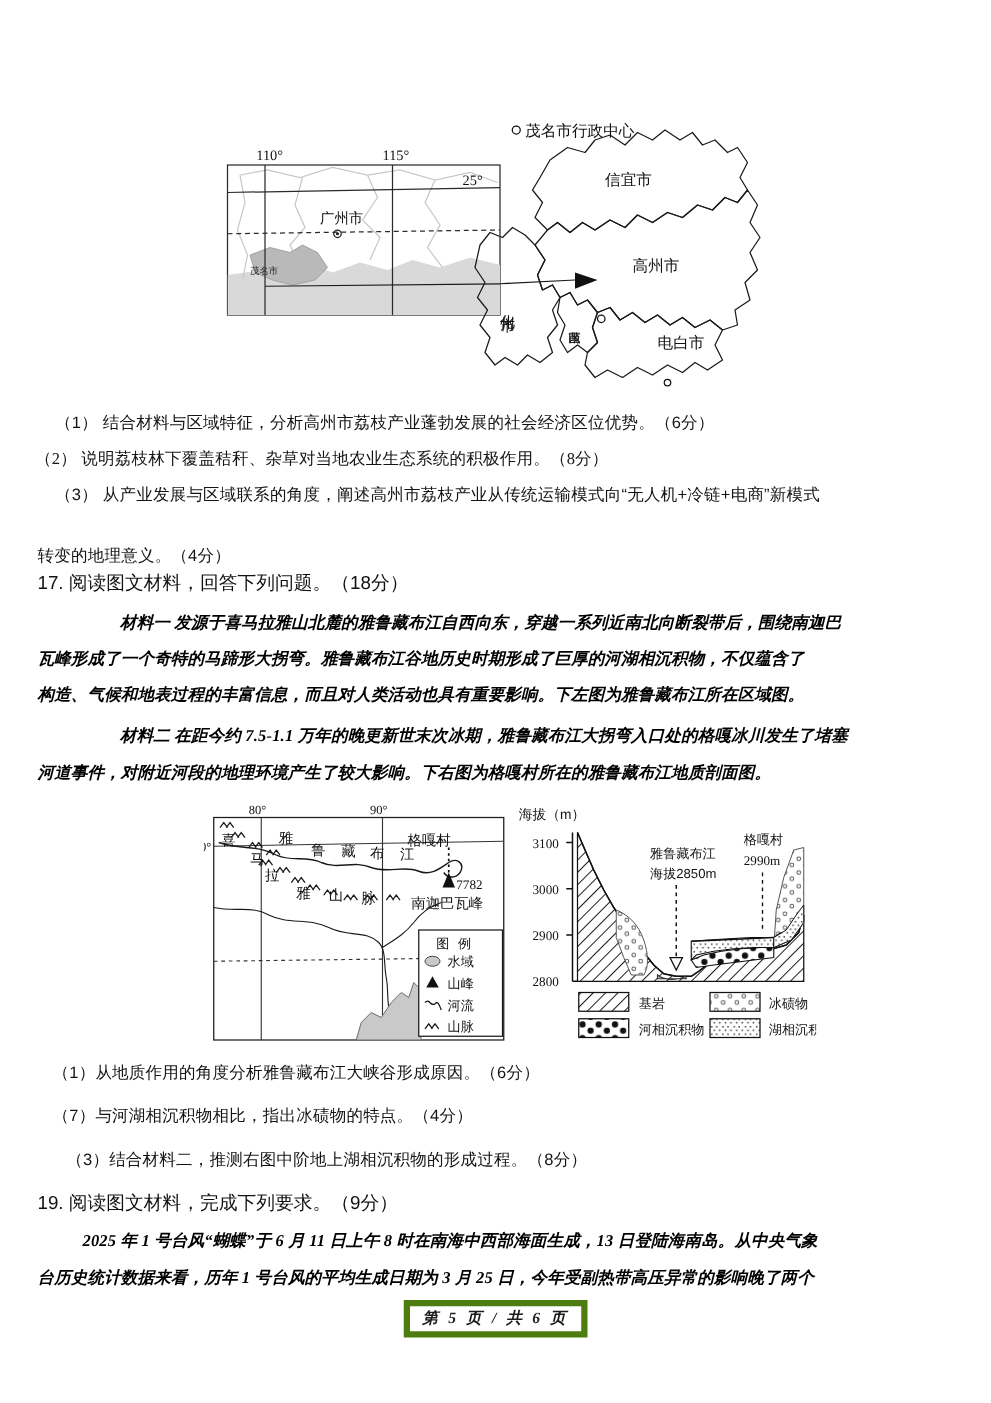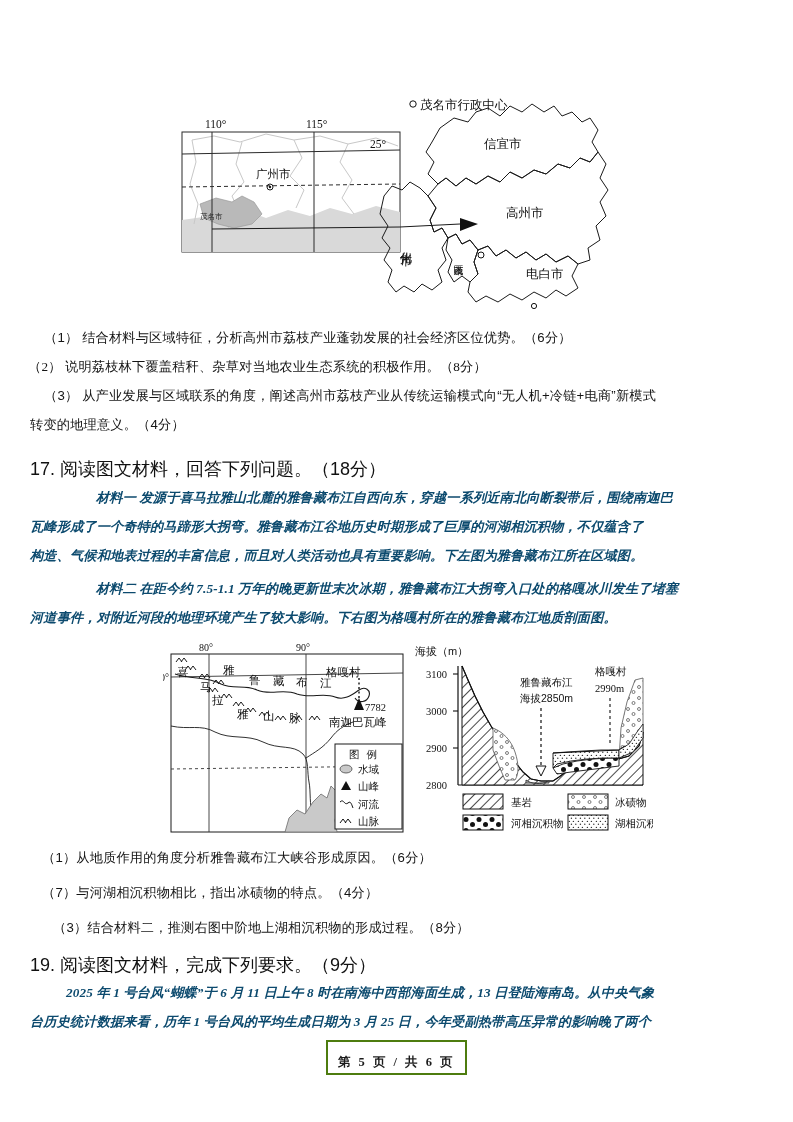--- a/index.html
+++ b/index.html
@@ -40,33 +40,33 @@
     position: absolute;
     font-size: 13.2px;
     line-height: 1.0;
     letter-spacing: 0.2px;
     white-space: nowrap;
     font-family: "Liberation Sans", "DejaVu Sans", sans-serif;
     color: #141414;
   }
   .qhead {
     position: absolute;
-    font-size: 18px;
+    font-size: 15px;
     font-family: "Liberation Sans", "DejaVu Sans", sans-serif;
     white-space: nowrap;
     color: #111;
   }
   .para {
     position: absolute;
     font-size: 13.2px;
     font-family: "Liberation Serif", "DejaVu Serif", serif;
     font-style: italic;
     font-weight: 600;
     white-space: nowrap;
-    color: #0c4a6e;
+    color: #000000;
     letter-spacing: 0.15px;
   }
 
   
   .fig2 {
     position: absolute;
     left: 163px;
     top: 640px;
     width: 490px;
     height: 200px;
@@ -81,22 +81,23 @@
     width: 793px;
     text-align: center;
     font-size: 12.5px;
     font-family: "Liberation Serif", "DejaVu Serif", serif;
     font-weight: 600;
     letter-spacing: 2.5px;
     color: #1b1b1b;
   }
   .footerbox {
     display: inline-block;
-    padding: 12px 10px 2px 10px;
-    border: 2px solid #4d7c0f;
+    padding: 1px 10px 2px 10px;
+    border: 5px solid #4d7c0f;
+    font-style: italic;
   }
 </style>
 </head>
 <body>
 
 <div class="page">
 
   <div class="fig1">
     <svg width="450" height="220" viewBox="0 0 450 220" xmlns="http://www.w3.org/2000/svg">
       <defs>
@@ -187,21 +188,21 @@
       <g>
         <circle cx="243" cy="12" r="3.2" fill="none" stroke="#111" stroke-width="1"></circle>
         <text x="250" y="17" font-family="Liberation Sans, sans-serif" font-size="12.5" fill="#111">茂名市行政中心</text>
       </g>
     </svg>
   </div>
 
   <div class="qline" style="left:44px; top:331px;">（1） 结合材料与区域特征，分析高州市荔枝产业蓬勃发展的社会经济区位优势。（6分）</div>
   <div class="qline" style="left:28px; top:360px;font-family:Liberation Serif, serif;">（2） 说明荔枝林下覆盖秸秆、杂草对当地农业生态系统的积极作用。（8分）</div>
   <div class="qline" style="left:44px; top:389px;">（3） 从产业发展与区域联系的角度，阐述高州市荔枝产业从传统运输模式向“无人机+冷链+电商”新模式</div>
-  <div class="qline" style="left:30px; top:418px;text-align:right;">转变的地理意义。（4分）</div>
+  <div class="qline" style="left:30px; top:438px;text-align:right;">转变的地理意义。（4分）</div>
 
   <div class="qhead" style="left:30px; top:457px;">17. 阅读图文材料，回答下列问题。（18分）</div>
 
   <div class="para" style="left:96px; top:489px;">材料一  发源于喜马拉雅山北麓的雅鲁藏布江自西向东，穿越一系列近南北向断裂带后，围绕南迦巴</div>
   <div class="para" style="left:30px; top:518px;">瓦峰形成了一个奇特的马蹄形大拐弯。雅鲁藏布江谷地历史时期形成了巨厚的河湖相沉积物，不仅蕴含了</div>
   <div class="para" style="left:30px; top:547px;">构造、气候和地表过程的丰富信息，而且对人类活动也具有重要影响。下左图为雅鲁藏布江所在区域图。</div>
 
   <div class="para" style="left:96px; top:580px;text-align:center;">材料二  在距今约 7.5-1.1 万年的晚更新世末次冰期，雅鲁藏布江大拐弯入口处的格嘎冰川发生了堵塞</div>
   <div class="para" style="left:30px; top:609px;">河道事件，对附近河段的地理环境产生了较大影响。下右图为格嘎村所在的雅鲁藏布江地质剖面图。</div>
 

